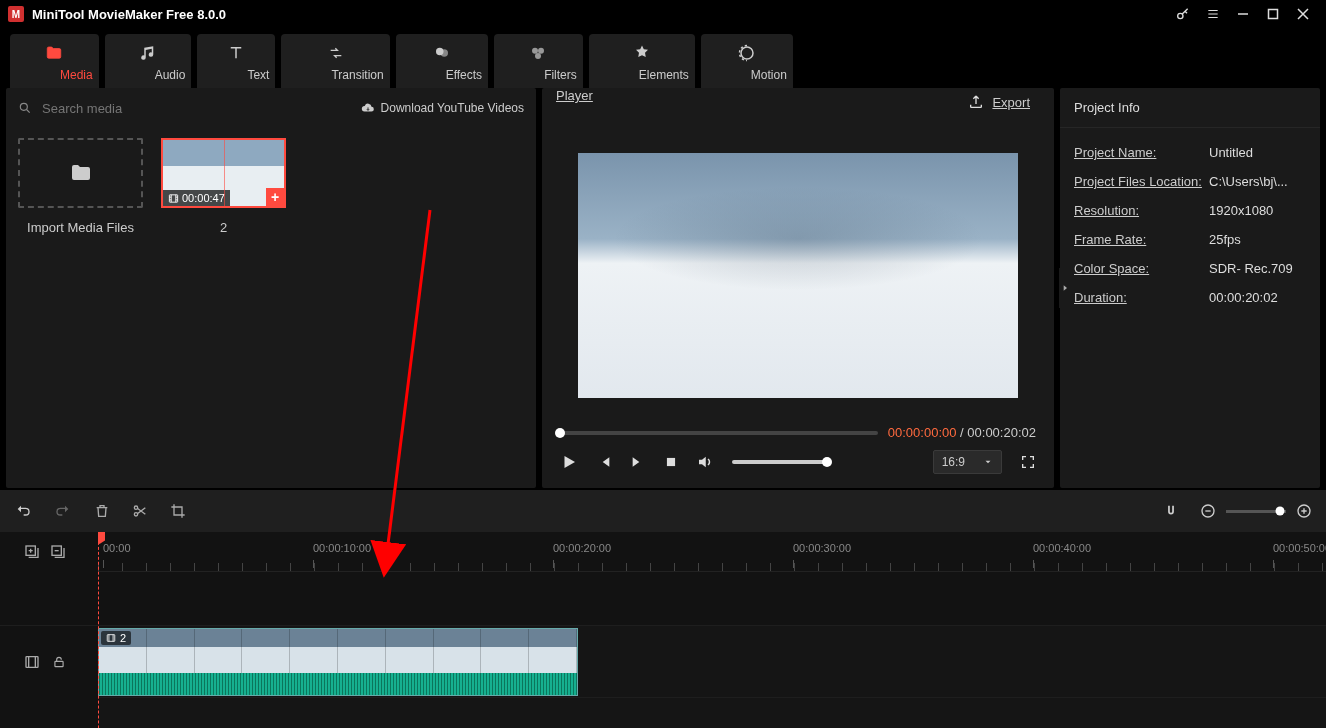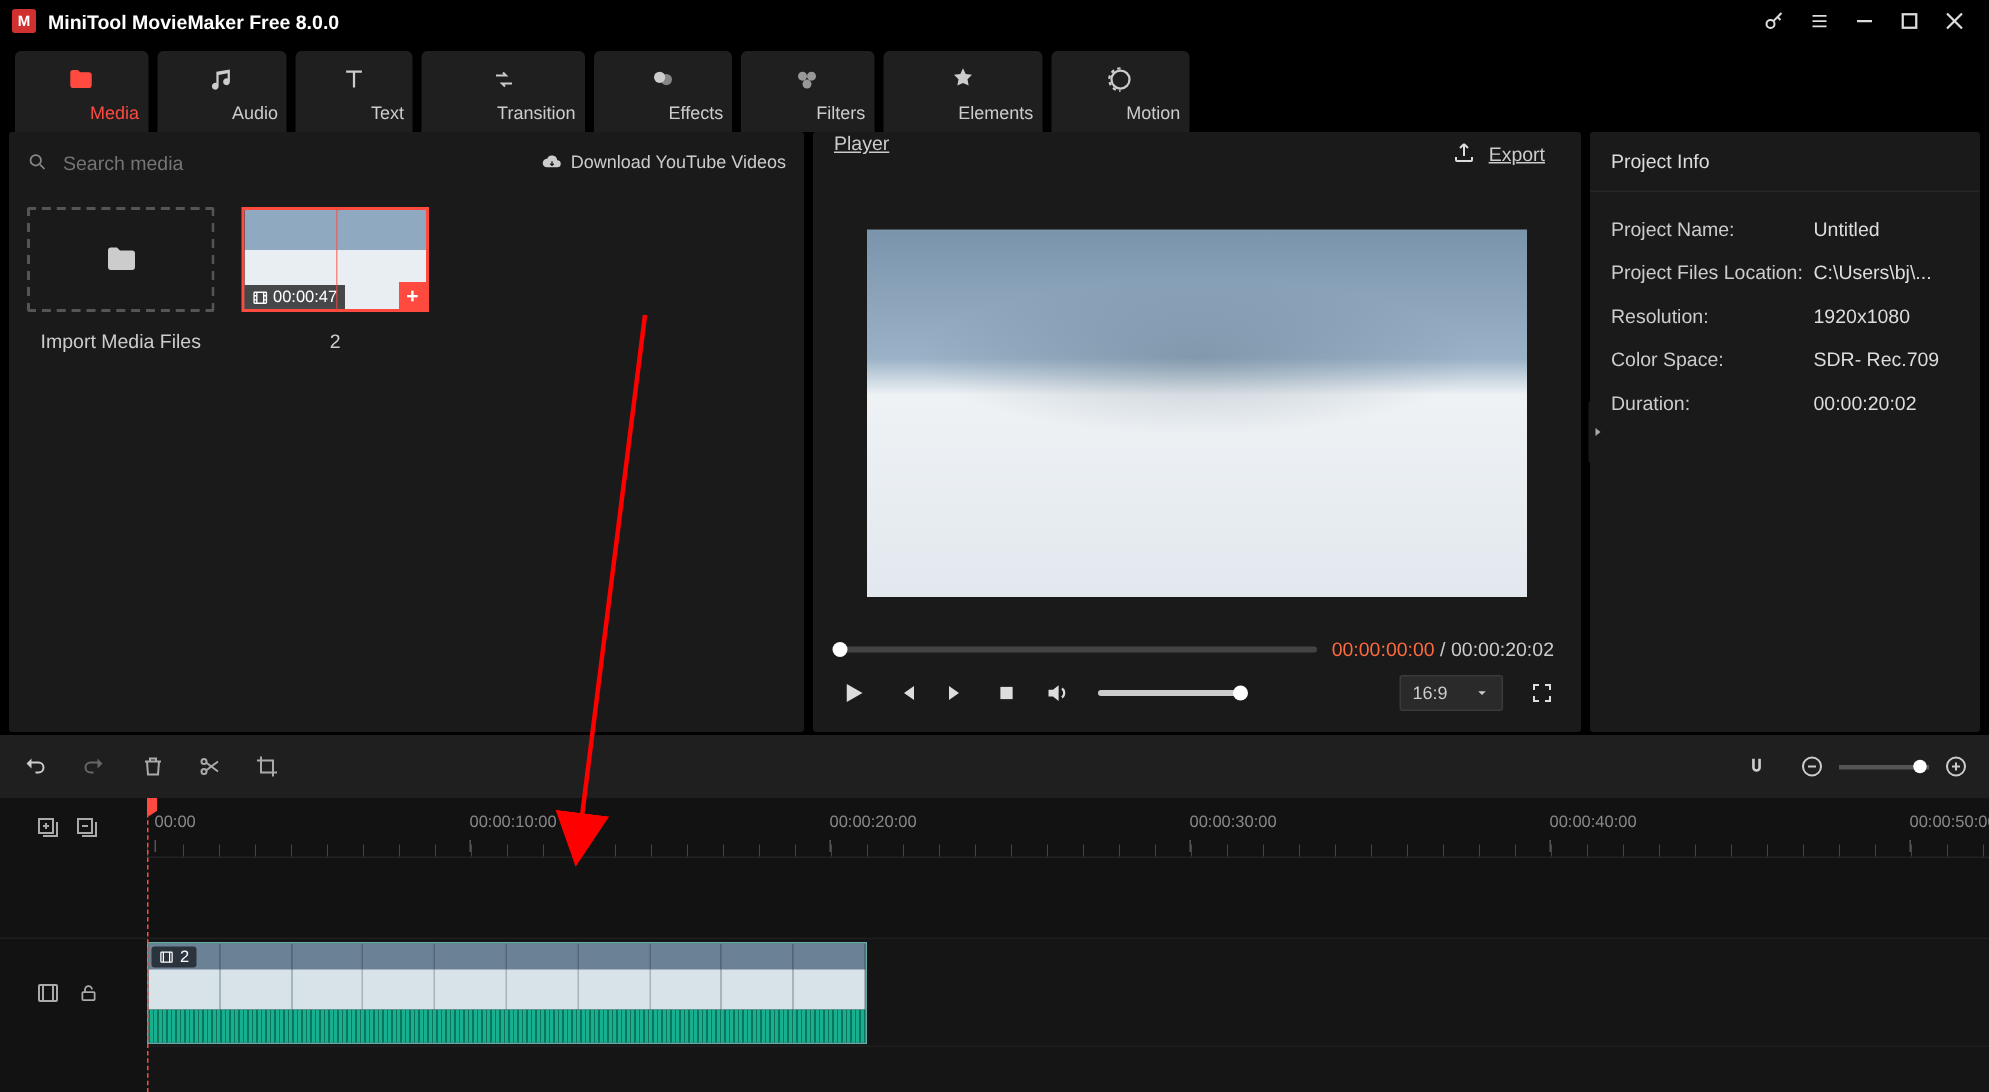--- a/index.html
+++ b/index.html
@@ -66,21 +66,21 @@
 .vol-slider { width:95px; height:4px; background:#ccc; border-radius:2px; position:relative; }
 .vol-dot { position:absolute; right:0; top:50%; transform:translate(50%,-50%); width:10px; height:10px; background:#fff; border-radius:50%; }
 .player-controls .spacer { flex:1; }
 .aspect-select { background:#2a2a2a; border:1px solid #3a3a3a; padding:4px 8px; display:flex; align-items:center; gap:18px; font-size:12px; cursor:pointer; border-radius:2px;}
 .fullscreen-btn { cursor:pointer; }
 
 
 .info-panel { width:260px; display:flex; flex-direction:column; position:relative; }
 .info-body { padding: 10px 14px; }
 .info-row { display:flex; padding: 7px 0; font-size:13px; }
-.info-row .k { flex:0 0 135px; color:#ccc; }
+.info-row .k { flex:0 0 135px; color:#ccc;text-decoration:underline; }
 .info-row .v { color:#ddd; flex:1; white-space:nowrap; overflow:hidden; text-overflow:ellipsis; }
 .info-collapse { position:absolute; left:-1px; top:50%; transform:translateY(-50%); width:12px; height:40px; background:#1a1a1a; display:flex; align-items:center; justify-content:center; cursor:pointer; }
 
 
 .timeline-bar { height:42px; background:#1f1f1f; display:flex; align-items:center; padding:0 14px; gap:22px; margin-top:2px;}
 .tl-btn { cursor:pointer; color:#aaa; }
 .timeline-bar .spacer { flex:1; }
 .zoom-ctrl { display:flex; align-items:center; gap:10px; }
 .zoom-track { width:60px; height:3px; background:#555; position:relative; }
 .zoom-dot { position:absolute; right:6px; top:50%; transform:translate(50%,-50%); width:9px; height:9px; background:#fff; border-radius:50%; }
@@ -351,20 +351,24 @@
         </div>
       <div class="info-row">
           <div class="k">Project Files Location:</div>
           <div class="v">C:\Users\bj\...</div>
         </div>
       <div class="info-row">
           <div class="k">Resolution:</div>
           <div class="v">1920x1080</div>
         </div>
       <div class="info-row">
+          <div class="k">Frame Rate:</div>
+          <div class="v">25fps</div>
+        </div>
+      <div class="info-row">
           <div class="k">Color Space:</div>
           <div class="v">SDR- Rec.709</div>
         </div>
       <div class="info-row">
           <div class="k">Duration:</div>
           <div class="v">00:00:20:02</div>
         </div>
     </div>
   </div>
 </div>

